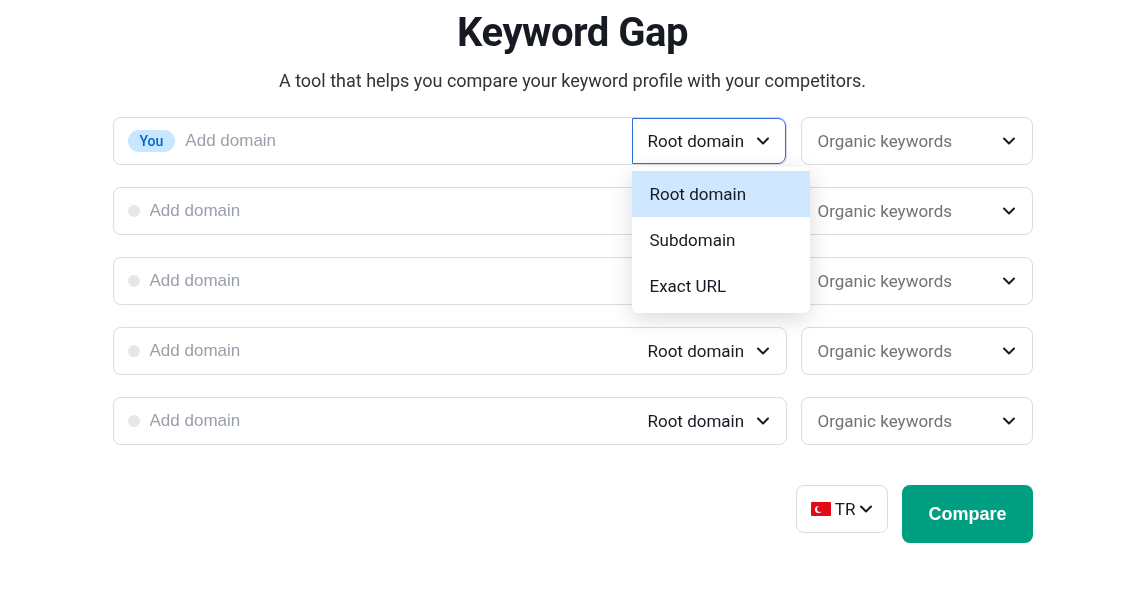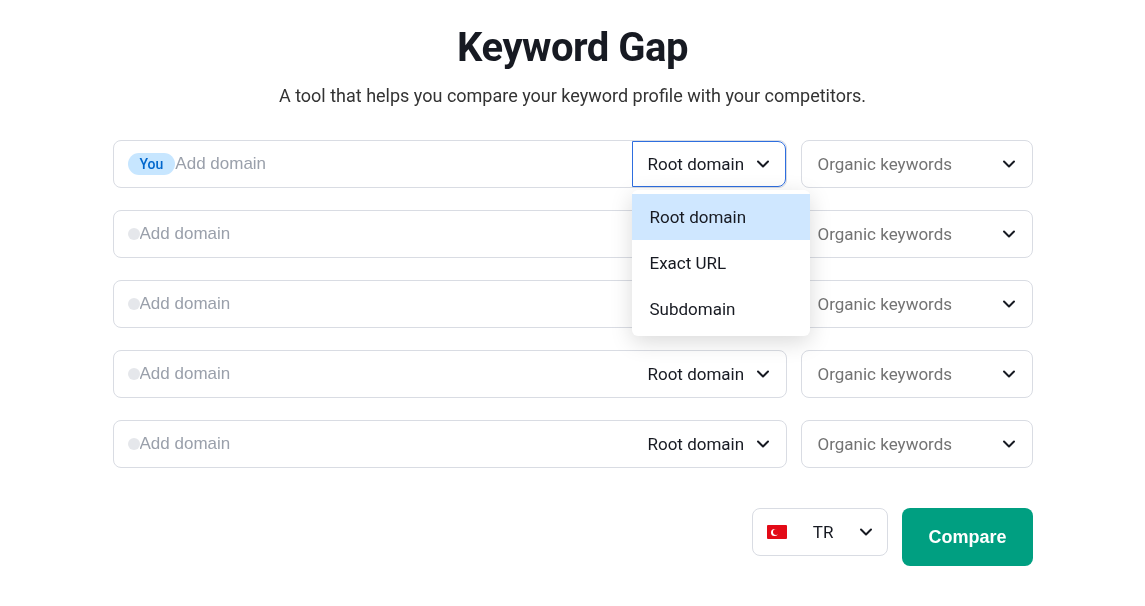--- a/index.html
+++ b/index.html
@@ -7,34 +7,34 @@
     font-family: -apple-system, BlinkMacSystemFont, "Segoe UI", Roboto, Helvetica, Arial, sans-serif;
     background: #fff;
     color: #171A22;
     width: 1145px;
     height: 606px;
     position: relative;
   }
   .container {
     width: 920px;
     margin: 0 auto;
-    padding-top: 24px;
+    padding-top: 9px;
   }
   .title {
     text-align: center;
     font-size: 40px;
     font-weight: 700;
     letter-spacing: -0.5px;
     margin-bottom: 14px;
   }
   .subtitle {
     text-align: center;
     font-size: 18px;
     color: #333;
-    margin-bottom: 34px;
+    margin-bottom: 26px;
   }
   .rows { display: flex; flex-direction: column; gap: 22px; }
   .row {
     display: flex;
     gap: 14px;
     align-items: stretch;
     height: 48px;
   }
   .domain-group {
     flex: 1;
@@ -43,20 +43,21 @@
     border-radius: 8px;
     overflow: visible;
     background: #fff;
     position: relative;
   }
   .domain-left {
     flex: 1;
     display: flex;
     align-items: center;
     padding: 0 14px;
+    gap: 10px;
   }
   .you-badge {
     background: #C7E6FF;
     color: #0066CC;
     font-size: 14px;
     font-weight: 500;
     padding: 3px 12px;
     border-radius: 14px;
   }
   .dot {
@@ -135,21 +136,21 @@
     display: flex;
     justify-content: flex-end;
     gap: 14px;
   }
   .country-select {
     height: 48px;
     border: 1px solid #D9DCE3;
     border-radius: 8px;
     display: flex;
     align-items: center;
-    gap: 26px;
+    gap: 4px;
     padding: 0 14px;
     font-size: 17px;
     cursor: pointer;
     background: #fff;
     margin-left: 12px;
   }
   .flag {
     width: 20px;
     height: 14px;
     background: #E30A17;
@@ -200,22 +201,22 @@
           </div>
           <div class="scope-select open">
             <span>Root domain</span>
             <span class="chev">
               <svg viewBox="0 0 14 14">
                 <path d="M2 4.5 L7 9.5 L12 4.5" fill="none" stroke="#171A22" stroke-width="2" stroke-linecap="round" stroke-linejoin="round"></path>
               </svg>
             </span>
             <div class="dropdown">
               <div class="dropdown-item selected">Root domain</div>
+              <div class="dropdown-item">Subdomain</div>
               <div class="dropdown-item">Exact URL</div>
-              <div class="dropdown-item">Subdomain</div>
             </div>
           </div>
         </div>
         <div class="kw-select">
           <span>Organic keywords</span>
           <span class="chev">
             <svg viewBox="0 0 14 14">
               <path d="M2 4.5 L7 9.5 L12 4.5" fill="none" stroke="#171A22" stroke-width="2" stroke-linecap="round" stroke-linejoin="round"></path>
             </svg>
           </span>

